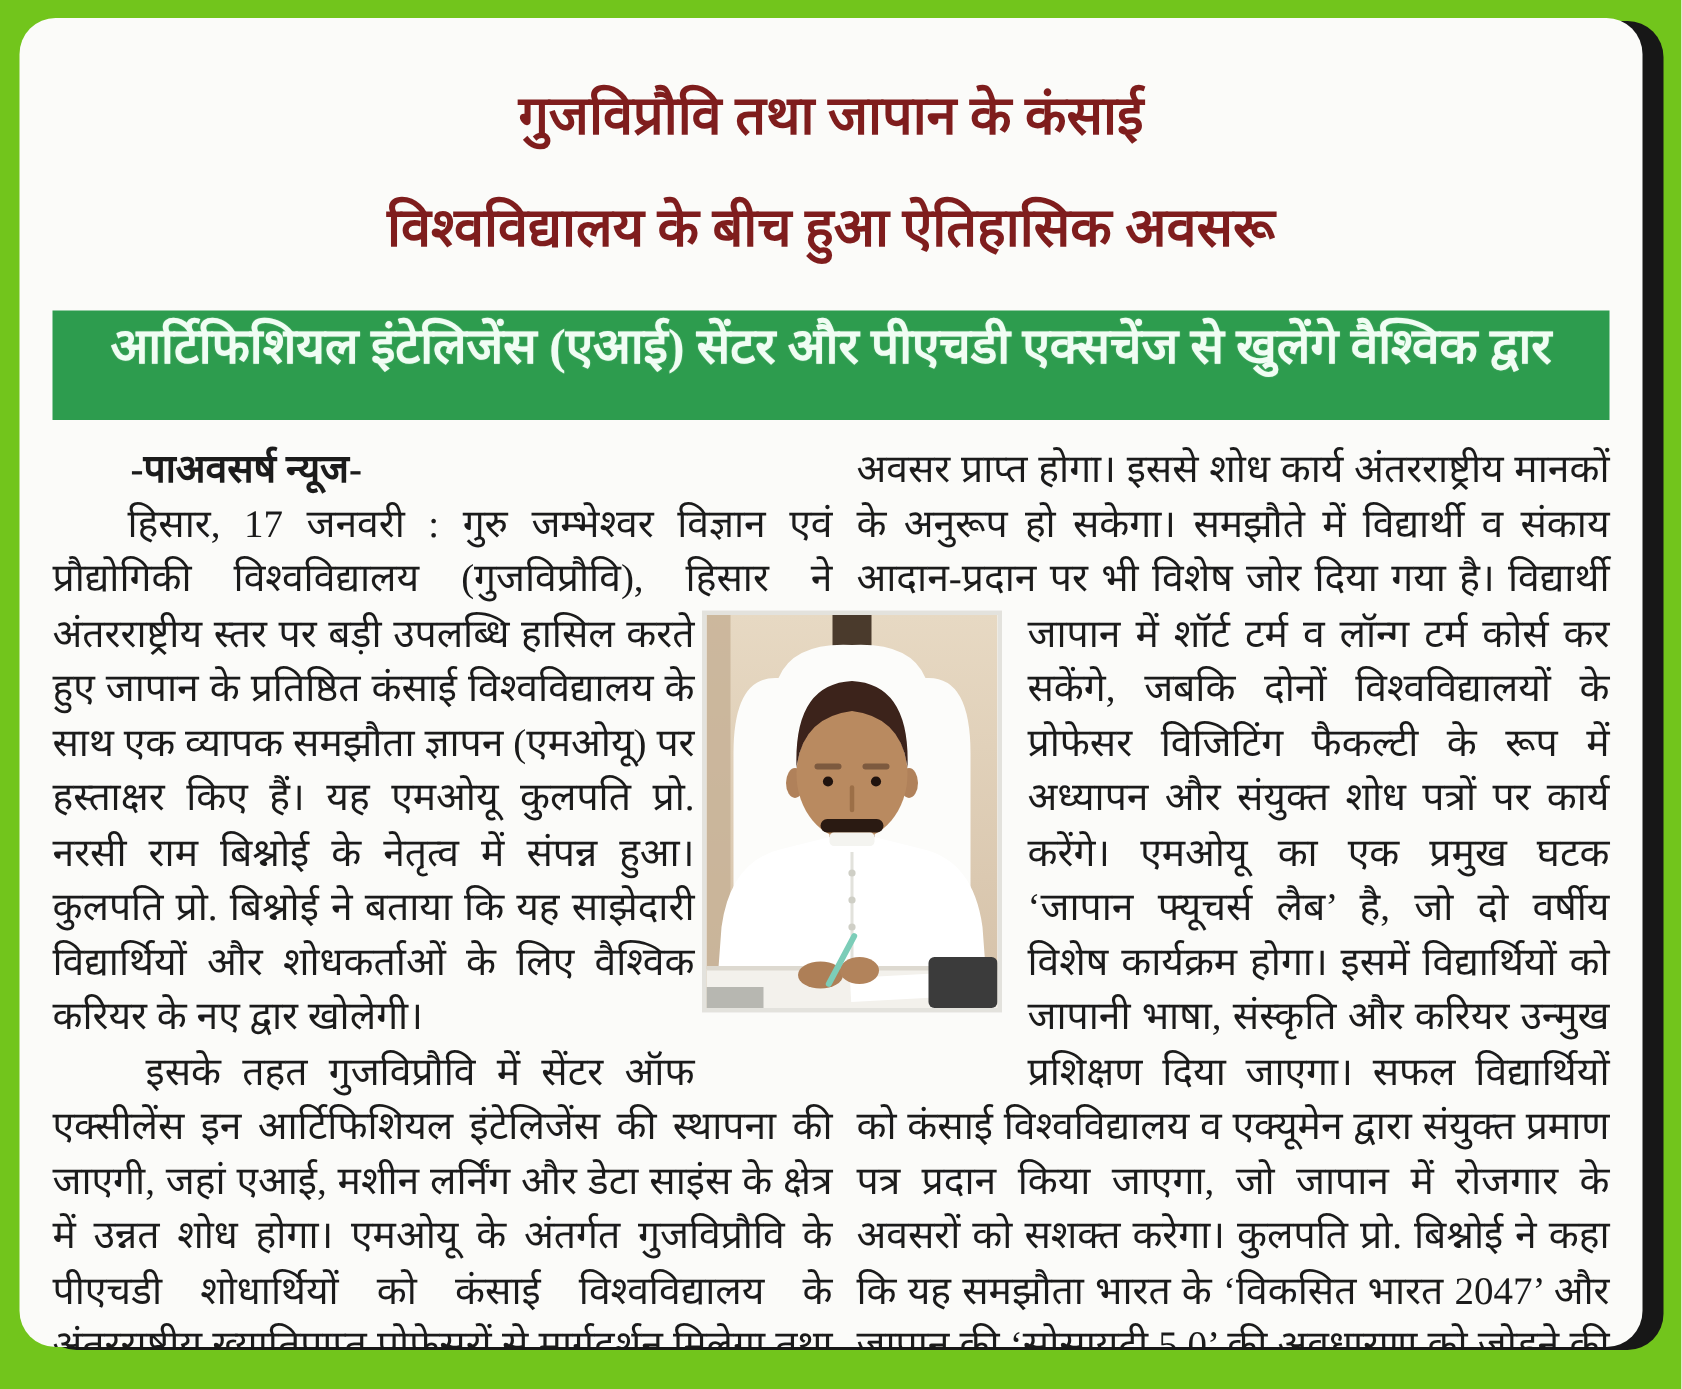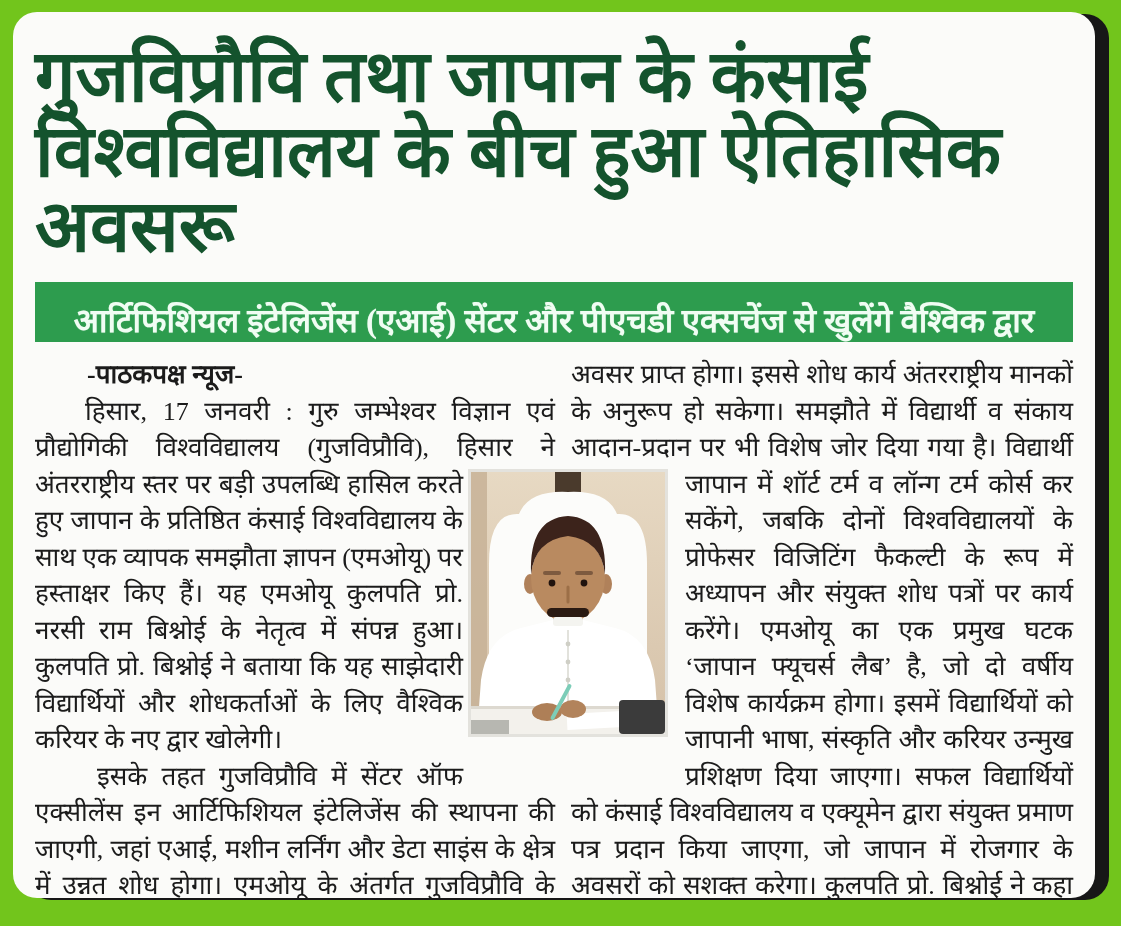--- a/index.html
+++ b/index.html
@@ -16,28 +16,29 @@
   .sheet{
     width:100%;height:100%;box-sizing:border-box;
     background:#fbfbf9;
     border-radius:24px;
     box-shadow:14px 2px 0 #171717;
     overflow:hidden;
     padding:24px 22px 0 22px;
   }
   .headline{
     margin:4px 0 0 0;
-    font-size:72px;line-height:75px;font-weight:700;
-    color:#14532d;letter-spacing:0;
+    text-align:center;
+    font-size:36px;line-height:75px;font-weight:700;
+    color:#7f1d1d;letter-spacing:0;
   }
   .headline .hl-line{display:block;}
   .subhead-bar{
-    margin:17px 0 0 0;height:60px;
+    margin:17px 0 0 0;height:73px;
     background:#2d9c4e;
-    display:flex;align-items:flex-end;justify-content:center;
+    display:flex;align-items:flex-start;justify-content:center;
     font-size:33px;font-weight:700;color:#f0fdf3;
     text-shadow:0 0 1px rgba(255,255,255,.4);
     white-space:nowrap;
   }
   .article{
     position:relative;
     margin:15px 0 0 0;
     display:flex;gap:16px;
     font-size:26px;line-height:36.5px;color:#1b1b1b;
     text-align:justify;
@@ -75,21 +76,21 @@
 
     <div class="subhead-bar">
       <span>आर्टिफिशियल इंटेलिजेंस (एआई) सेंटर और पीएचडी एक्सचेंज से खुलेंगे वैश्विक द्वार</span>
     </div>
 
     <div class="article">
 
       <div class="col col-left">
         <div class="push-right"></div>
         <div class="cut-right"></div>
-        <p class="para byline">-पाठकपक्ष न्यूज-</p>
+        <p class="para byline">-पाअवसर्ष न्यूज-</p>
         <p class="para dateline-para"><b class="dateline">हिसार, 17 जनवरी :</b> <span>गुरु जम्भेश्वर विज्ञान एवं प्रौद्योगिकी विश्वविद्यालय (गुजविप्रौवि), हिसार ने अंतरराष्ट्रीय स्तर पर बड़ी उपलब्धि हासिल करते हुए जापान के प्रतिष्ठित कंसाई विश्वविद्यालय के साथ एक व्यापक समझौता ज्ञापन (एमओयू) पर हस्ताक्षर किए हैं। यह एमओयू कुलपति प्रो. नरसी राम बिश्नोई के नेतृत्व में संपन्न हुआ। कुलपति प्रो. बिश्नोई ने बताया कि यह साझेदारी विद्यार्थियों और शोधकर्ताओं के लिए वैश्विक करियर के नए द्वार खोलेगी।</span></p>
         <p class="para para-2">इसके तहत गुजविप्रौवि में सेंटर ऑफ एक्सीलेंस इन आर्टिफिशियल इंटेलिजेंस की स्थापना की जाएगी, जहां एआई, मशीन लर्निंग और डेटा साइंस के क्षेत्र में उन्नत शोध होगा। एमओयू के अंतर्गत गुजविप्रौवि के पीएचडी शोधार्थियों को कंसाई विश्वविद्यालय के अंतरराष्ट्रीय ख्यातिप्राप्त प्रोफेसरों से मार्गदर्शन मिलेगा तथा उन्हें जापान की अत्याधुनिक प्रयोगशालाओं में शोध का</p>
       </div>
 
       <div class="col col-right">
         <div class="push-left"></div>
         <div class="cut-left"></div>
         <p class="para">अवसर प्राप्त होगा। इससे शोध कार्य अंतरराष्ट्रीय मानकों के अनुरूप हो सकेगा। समझौते में विद्यार्थी व संकाय आदान-प्रदान पर भी विशेष जोर दिया गया है। विद्यार्थी जापान में शॉर्ट टर्म व लॉन्ग टर्म कोर्स कर सकेंगे, जबकि दोनों विश्वविद्यालयों के प्रोफेसर विजिटिंग फैकल्टी के रूप में अध्यापन और संयुक्त शोध पत्रों पर कार्य करेंगे। एमओयू का एक प्रमुख घटक ‘जापान फ्यूचर्स लैब’ है, जो दो वर्षीय विशेष कार्यक्रम होगा। इसमें विद्यार्थियों को जापानी भाषा, संस्कृति और करियर उन्मुख प्रशिक्षण दिया जाएगा। सफल विद्यार्थियों को कंसाई विश्वविद्यालय व एक्यूमेन द्वारा संयुक्त प्रमाण पत्र प्रदान किया जाएगा, जो जापान में रोजगार के अवसरों को सशक्त करेगा। कुलपति प्रो. बिश्नोई ने कहा कि यह समझौता भारत के ‘विकसित भारत 2047’ और जापान की ‘सोसायटी 5.0’ की अवधारणा को जोड़ने की दिशा में एक महत्वपूर्ण कदम है।</p>
       </div>
 

